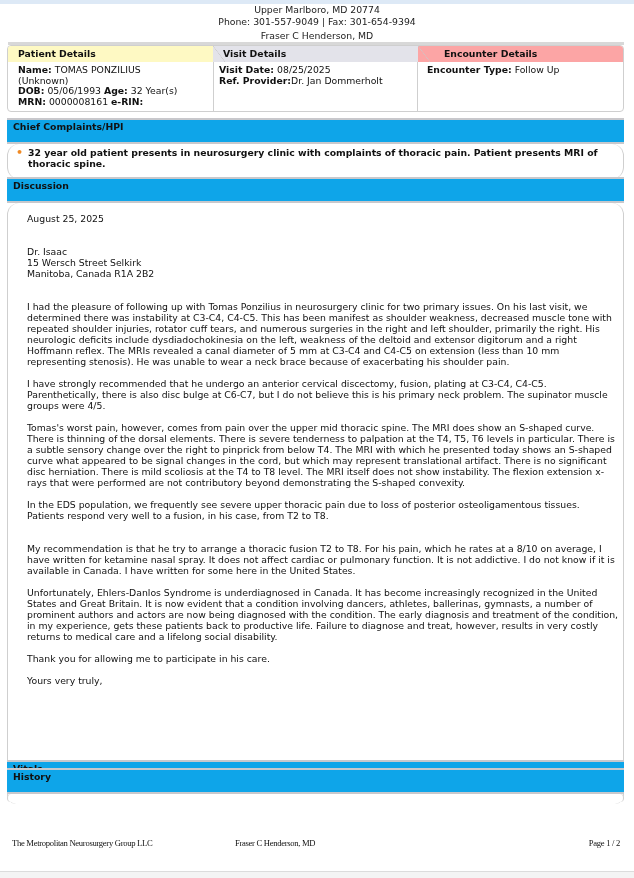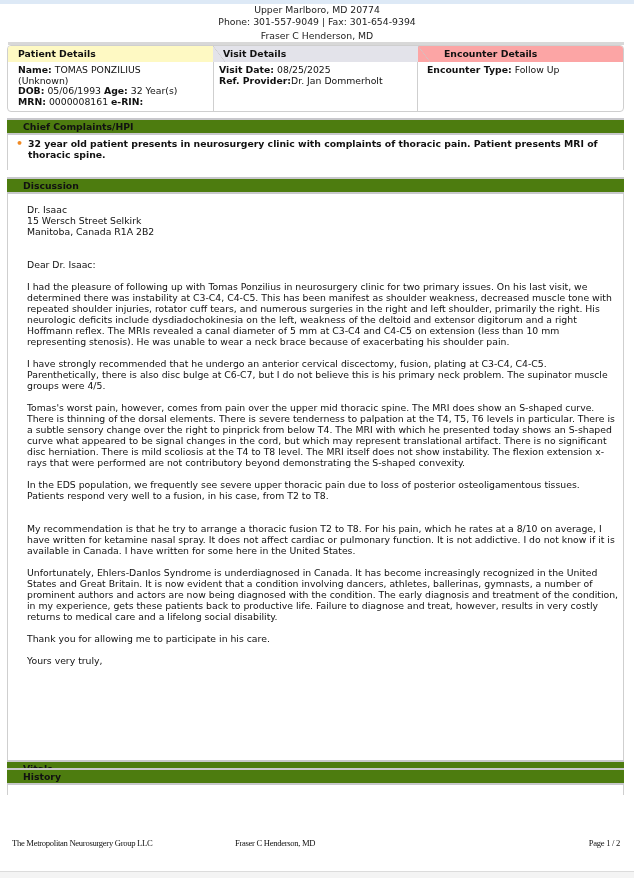--- a/index.html
+++ b/index.html
@@ -25,22 +25,22 @@
   }
   .detrow { display: flex; height: 50px; }
   .col { padding: 3px 0 4px 10px; line-height: 10.5px; font-size: 9.3px; }
   .col.patient { width: 205px; }
   .col.visit { width: 205px; border-left: 1px solid #cfcfcf; border-right: 1px solid #cfcfcf; padding-left: 5px; }
   .col.encounter { flex: 1; padding-left: 9px; }
   b { font-weight: bold; }
 
   
   .section { position: absolute; left: 7px; width: 617px; }
-  .sec-head { background: #4d7c0f; border-top: 2px solid #c8c8cc; border-bottom: 2px solid #c8c8cc; height: 17px; line-height: 14px; padding-left: 16px; font-weight: bold; font-size: 9.3px; }
-  .sec-body { border-left: 1px solid #cfcfcf; border-right: 1px solid #cfcfcf; background: #fff; }
+  .sec-head { background: #0ea5e9; border-top: 2px solid #c8c8cc; border-bottom: 2px solid #c8c8cc; height: 26px; line-height: 14px; padding-left: 6px; font-weight: bold; font-size: 9.3px; }
+  .sec-body { border-left: 1px solid #cfcfcf; border-right: 1px solid #cfcfcf; background: #fff; border-radius: 12px; }
 
   .bullet { position: relative; padding-left: 20px; }
   .bullet::before { content: "•"; color: #f08a24; position: absolute; left: 8px; top: 0; font-size: 11px; }
 
   .cc { top: 118px; }
   .cc .sec-body { padding: 3px 8px 3px 0; line-height: 11px; font-weight: bold; height: 35px; }
 
   .disc { top: 177px; }
   .disc .sec-body { padding: 10px 4px 0 19px; line-height: 11px; height: 590px; color: #111; }
   .disc p { margin-bottom: 11px; }
@@ -97,26 +97,26 @@
 <div class="section cc">
   <div class="sec-head">Chief Complaints/HPI</div>
   <div class="sec-body">
     <div class="bullet">32 year old patient presents in neurosurgery clinic with complaints of thoracic pain. Patient presents MRI of thoracic spine.</div>
   </div>
 </div>
 
 <div class="section disc">
   <div class="sec-head">Discussion</div>
   <div class="sec-body">
+    <p class="gap2">August 25, 2025</p>
     <p class="gap2">
       <span>Dr. Isaac</span><br>
       <span>15 Wersch Street Selkirk</span><br>
       <span>Manitoba, Canada R1A 2B2</span>
     </p>
-    <p>Dear Dr. Isaac:</p>
     <p>I had the pleasure of following up with Tomas Ponzilius in neurosurgery clinic for two primary issues. On his last visit, we determined there was instability at C3-C4, C4-C5. This has been manifest as shoulder weakness, decreased muscle tone with repeated shoulder injuries, rotator cuff tears, and numerous surgeries in the right and left shoulder, primarily the right. His neurologic deficits include dysdiadochokinesia on the left, weakness of the deltoid and extensor digitorum and a right Hoffmann reflex. The MRIs revealed a canal diameter of 5 mm at C3-C4 and C4-C5 on extension (less than 10 mm representing stenosis). He was unable to wear a neck brace because of exacerbating his shoulder pain.</p>
     <p>I have strongly recommended that he undergo an anterior cervical discectomy, fusion, plating at C3-C4, C4-C5. Parenthetically, there is also disc bulge at C6-C7, but I do not believe this is his primary neck problem. The supinator muscle groups were 4/5.</p>
     <p>Tomas's worst pain, however, comes from pain over the upper mid thoracic spine. The MRI does show an S-shaped curve. There is thinning of the dorsal elements. There is severe tenderness to palpation at the T4, T5, T6 levels in particular. There is a subtle sensory change over the right to pinprick from below T4. The MRI with which he presented today shows an S-shaped curve what appeared to be signal changes in the cord, but which may represent translational artifact. There is no significant disc herniation. There is mild scoliosis at the T4 to T8 level. The MRI itself does not show instability. The flexion extension x-rays that were performed are not contributory beyond demonstrating the S-shaped convexity.</p>
     <p class="gap3">In the EDS population, we frequently see severe upper thoracic pain due to loss of posterior osteoligamentous tissues. Patients respond very well to a fusion, in his case, from T2 to T8.</p>
     <p>My recommendation is that he try to arrange a thoracic fusion T2 to T8. For his pain, which he rates at a 8/10 on average, I have written for ketamine nasal spray. It does not affect cardiac or pulmonary function. It is not addictive. I do not know if it is available in Canada. I have written for some here in the United States.</p>
     <p>Unfortunately, Ehlers-Danlos Syndrome is underdiagnosed in Canada. It has become increasingly recognized in the United States and Great Britain. It is now evident that a condition involving dancers, athletes, ballerinas, gymnasts, a number of prominent authors and actors are now being diagnosed with the condition. The early diagnosis and treatment of the condition, in my experience, gets these patients back to productive life. Failure to diagnose and treat, however, results in very costly returns to medical care and a lifelong social disability.</p>
     <p>Thank you for allowing me to participate in his care.</p>
     <p>Yours very truly,</p>
   </div>
 </div>

